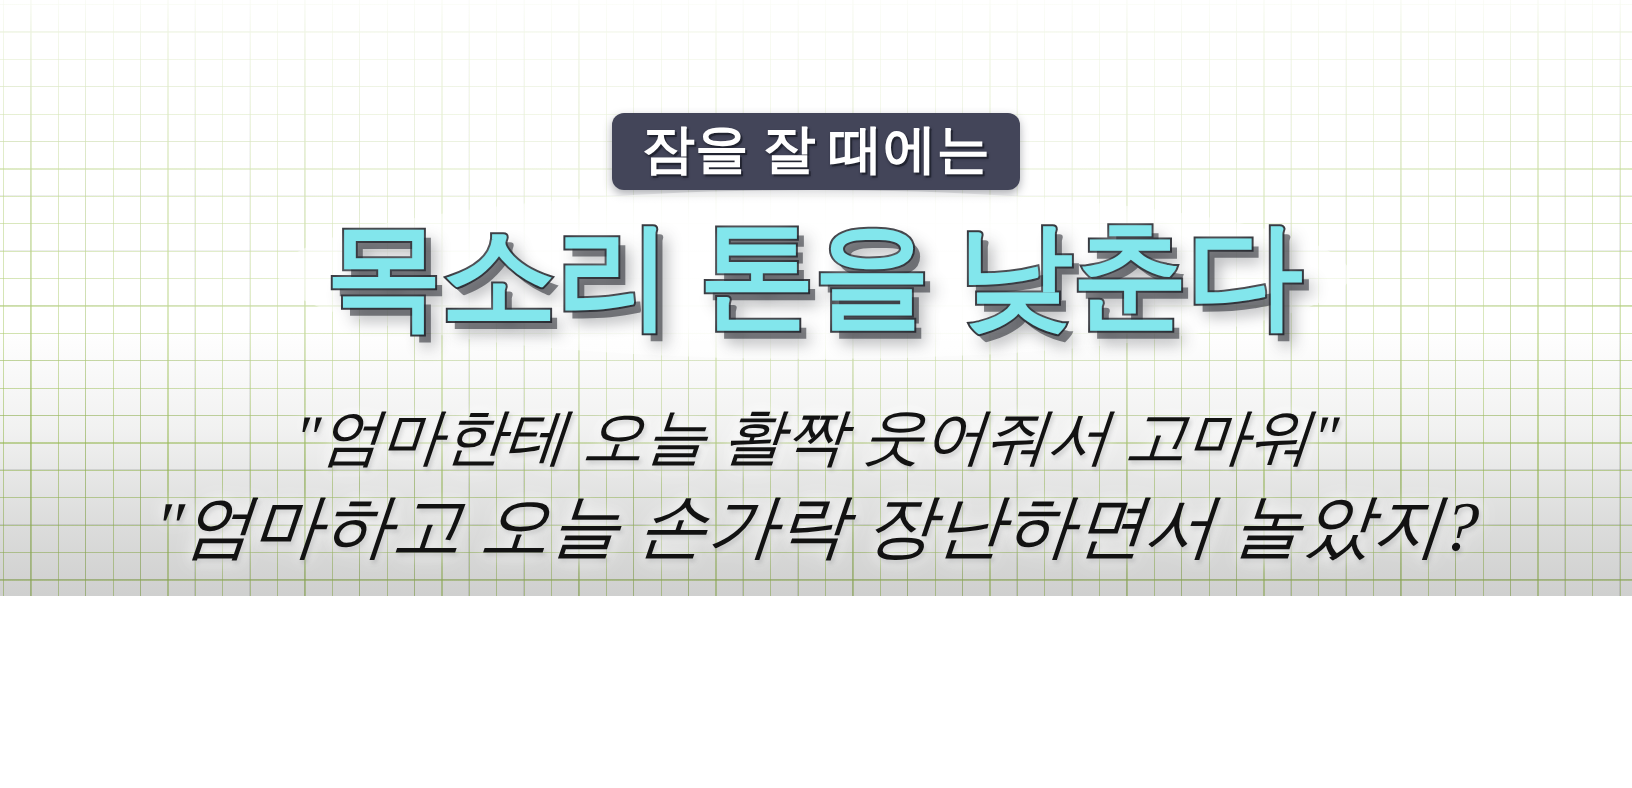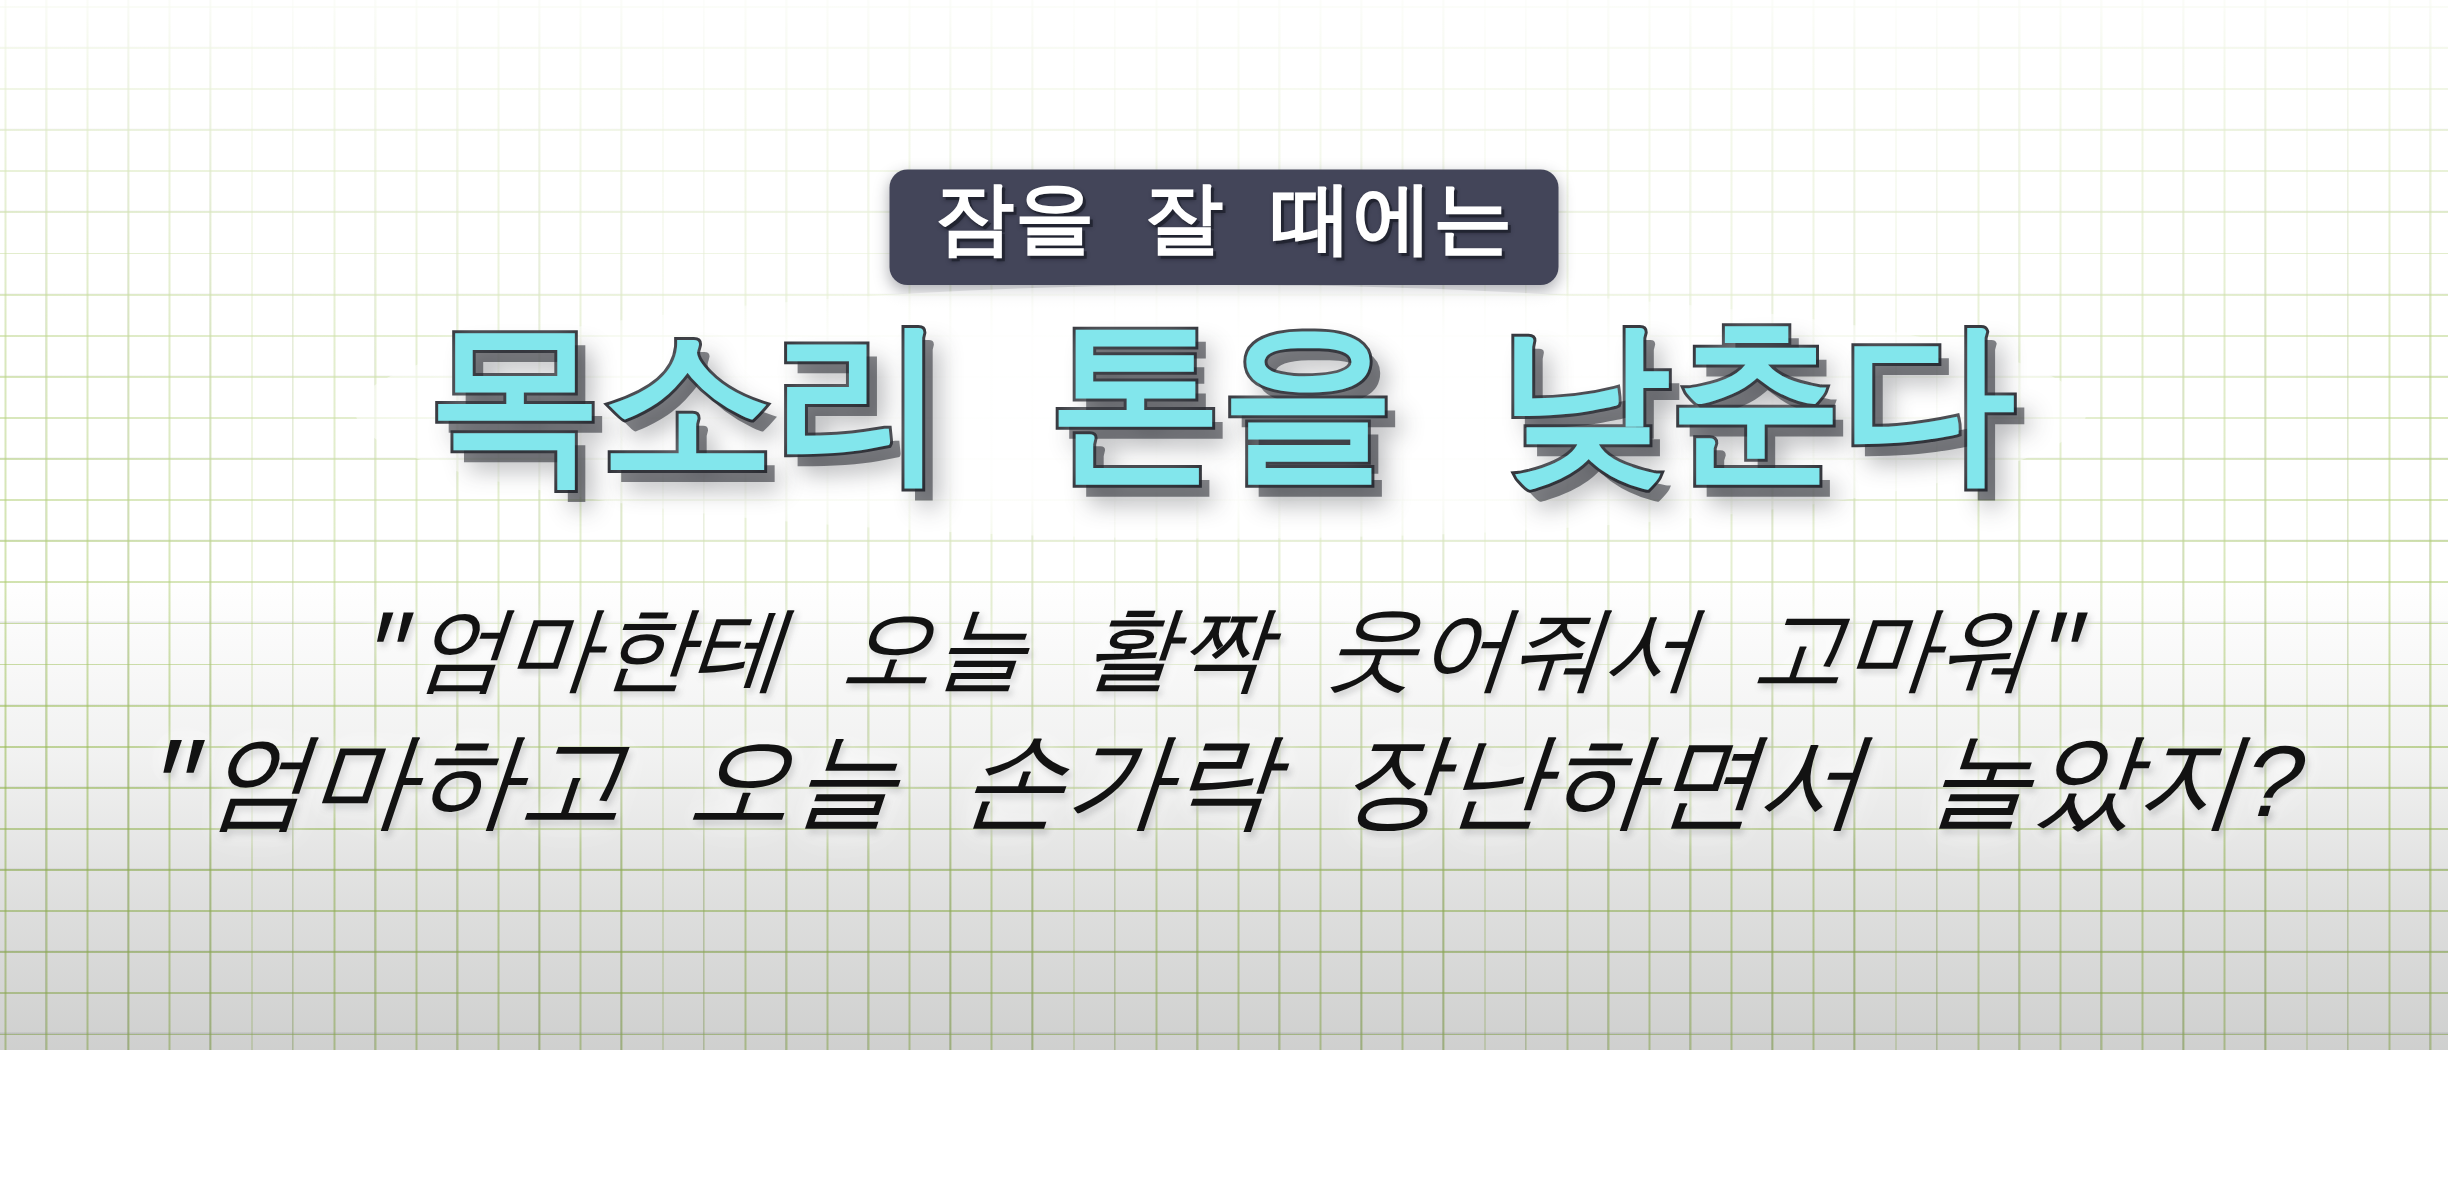--- a/index.html
+++ b/index.html
@@ -5,24 +5,24 @@
 <style>
   html, body {
     margin: 0;
     padding: 0;
     background: #ffffff;
   }
 
   #stage {
     position: relative;
     width: 1632px;
-    height: 700px;
+    height: 596px;
     overflow: hidden;
     background-color: #ffffff;
-    font-family: Liberation Mono, monospace;
+    font-family: Liberation Serif, serif;
   }
 
   
   #grid-bg {
     position: absolute;
     inset: 0;
     background-image:
       
       repeating-linear-gradient(to right,
         rgba(150, 190, 70, 0.55) 0px,

